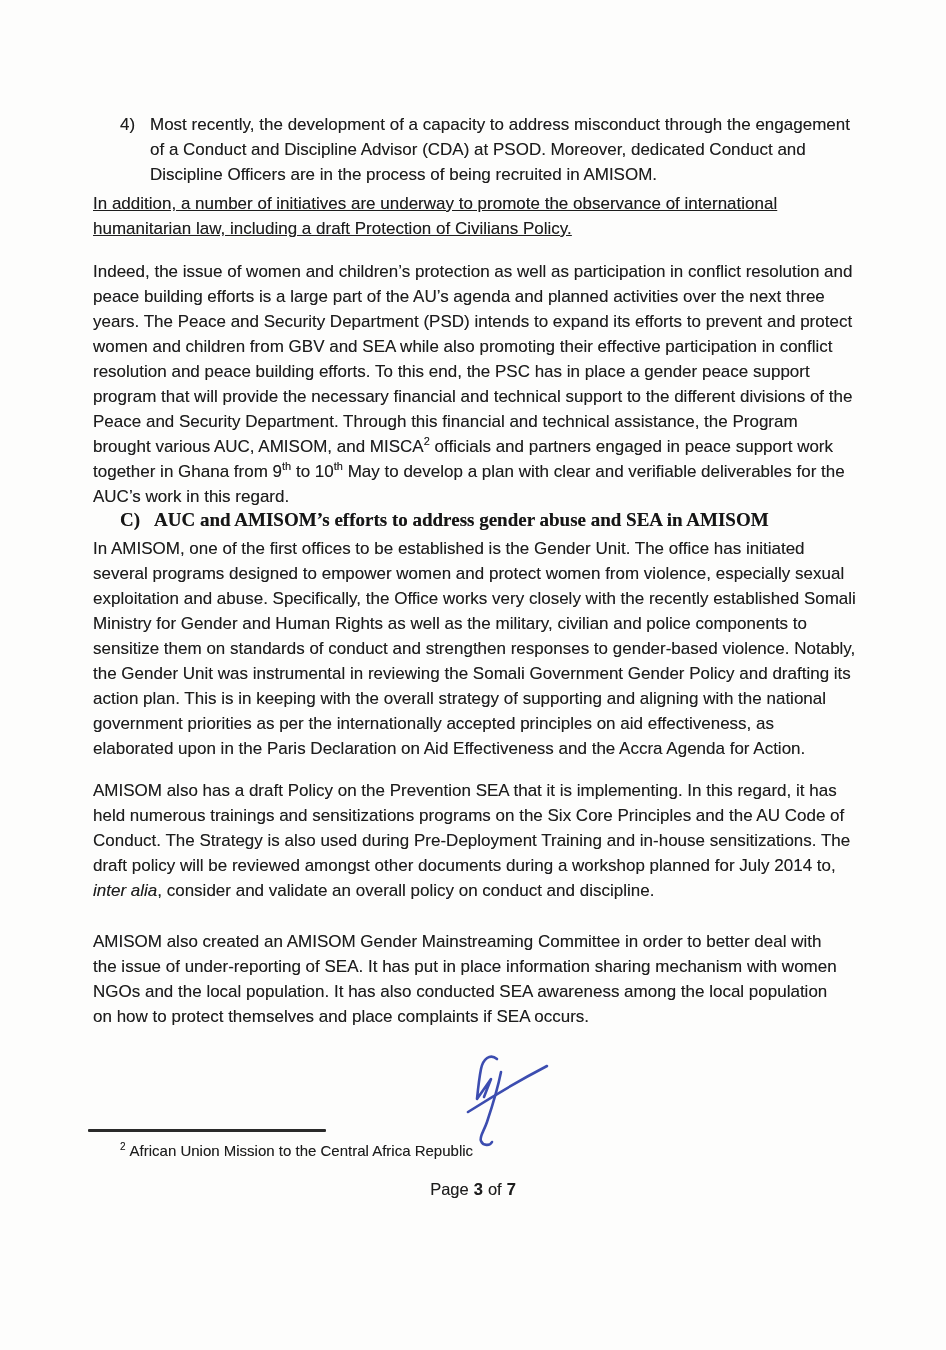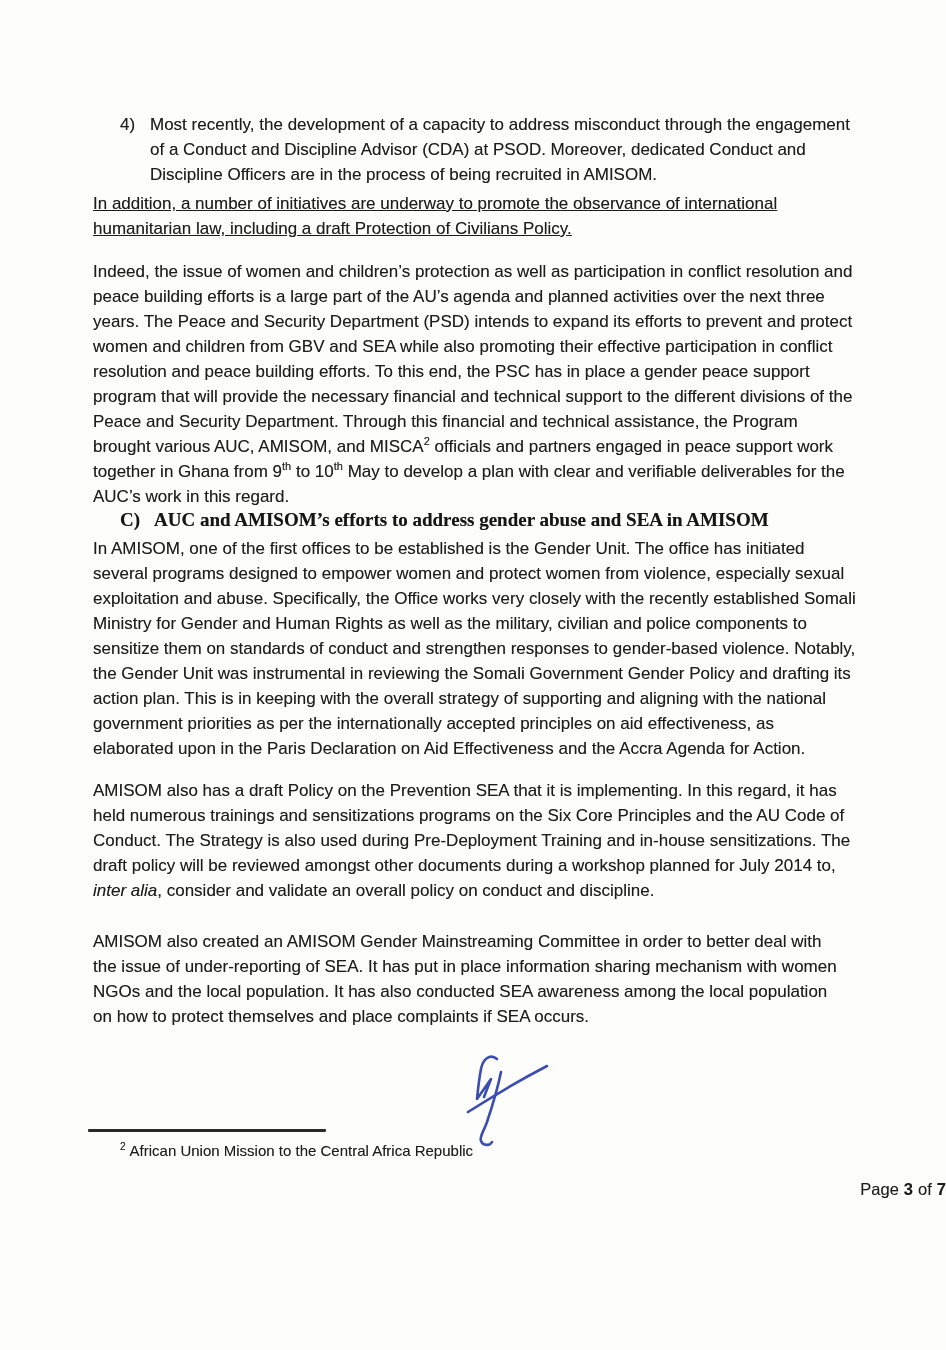--- a/index.html
+++ b/index.html
@@ -72,21 +72,21 @@
     text-shadow: 0 0 0.5px rgba(20,20,20,0.4);
     margin-left: 48px;
   }
   .footnote sup { font-size: 10px; margin-right: 4px; }
   .footer {
     position: absolute;
     left: 0;
     top: 1180px;
     width: 946px;
     display: flex;
-    justify-content: flex-end;
+    justify-content: center;
   }
   .footer-inner {
     display: inline-flex;
     gap: 5px;
     font-size: 16.5px;
     text-shadow: 0 0 0.5px rgba(20,20,20,0.4);
   }
   .bold { font-weight: bold; }
 </style>
 </head>

